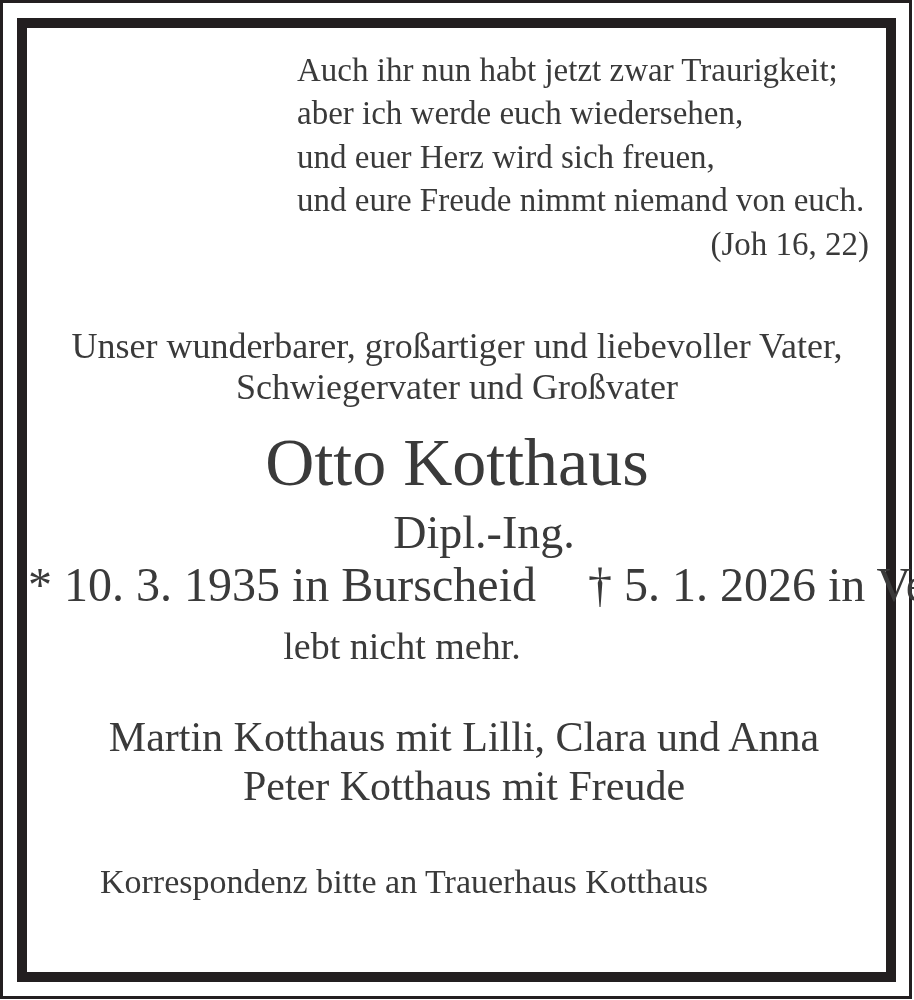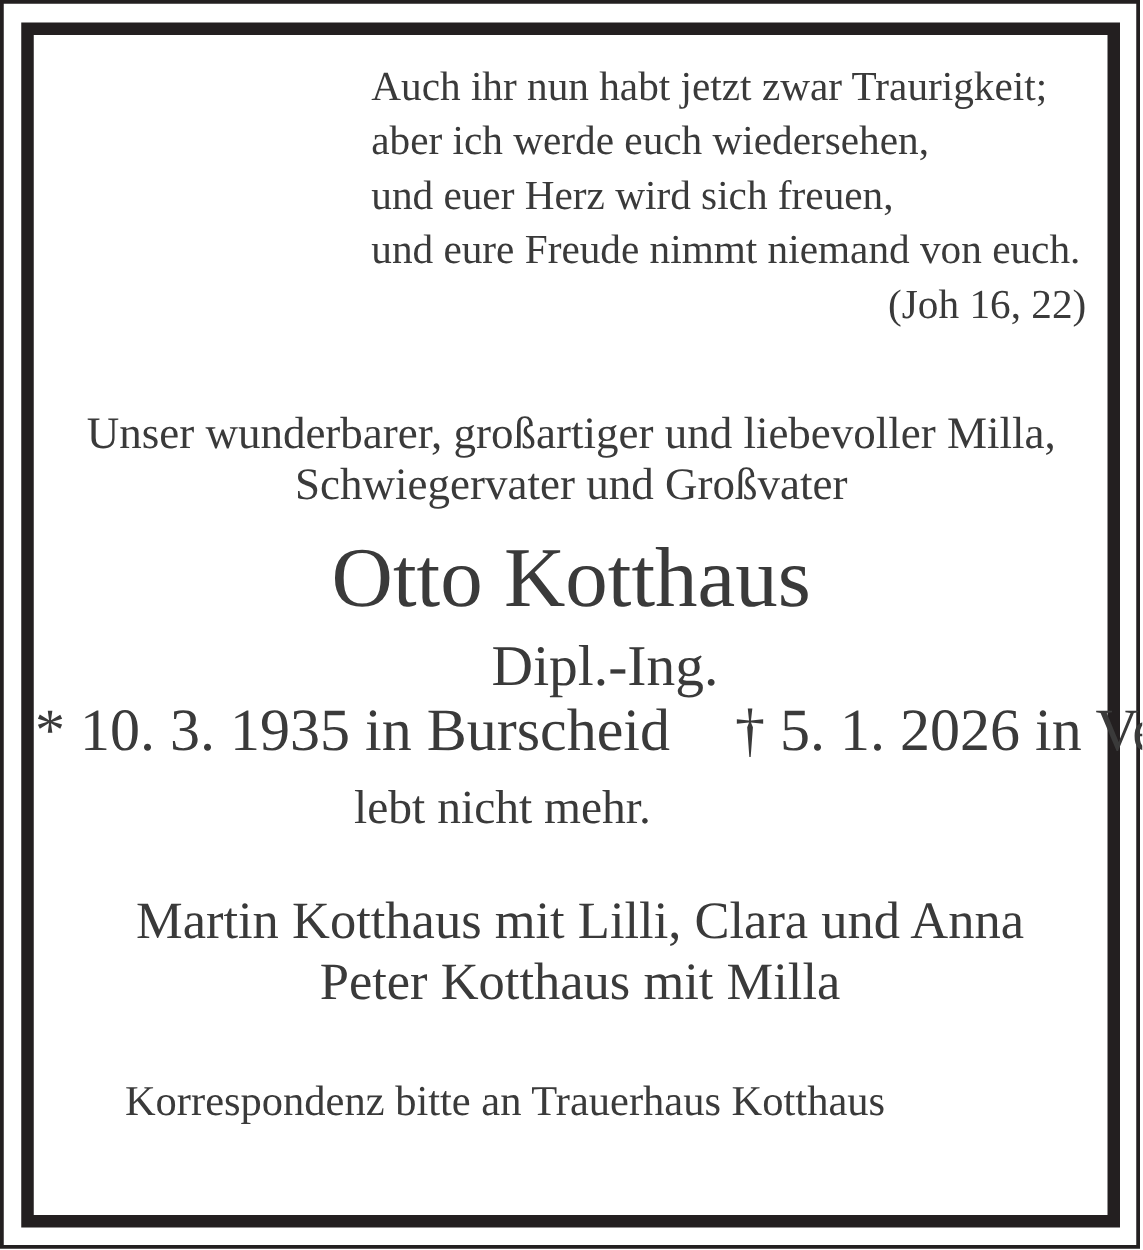--- a/index.html
+++ b/index.html
@@ -87,36 +87,36 @@
 
   <div class="block quote">
     <div class="qline">Auch ihr nun habt jetzt zwar Traurigkeit;</div>
     <div class="qline">aber ich werde euch wiedersehen,</div>
     <div class="qline">und euer Herz wird sich freuen,</div>
     <div class="qline">und eure Freude nimmt niemand von euch.</div>
     <div class="qcite">(Joh 16, 22)</div>
   </div>
 
   <div class="block intro">
-    <div>Unser wunderbarer, großartiger und liebevoller Milla,</div>
+    <div>Unser wunderbarer, großartiger und liebevoller Vater,</div>
     <div>Schwiegervater und Großvater</div>
   </div>
 
   <h1 class="block name">Otto Kotthaus</h1>
 
   <div class="block title">Dipl.-Ing.</div>
 
   <div class="block dates">
     <span class="date-part"><span class="sym">*</span><span>10. 3. 1935 in Burscheid</span></span><span class="date-part death"><span class="sym">†</span><span>5. 1. 2026 in Velbert</span></span>
   </div>
 
   <div class="block statement">lebt nicht mehr.</div>
 
   <div class="block mourners">
     <div>Martin Kotthaus mit Lilli, Clara und Anna</div>
-    <div>Peter Kotthaus mit Milla</div>
+    <div>Peter Kotthaus mit Freude</div>
   </div>
 
   <div class="block correspondence">
     <div>Korrespondenz bitte an Trauerhaus Kotthaus</div>
   </div>
 
 </div>
 
 </body></html>

